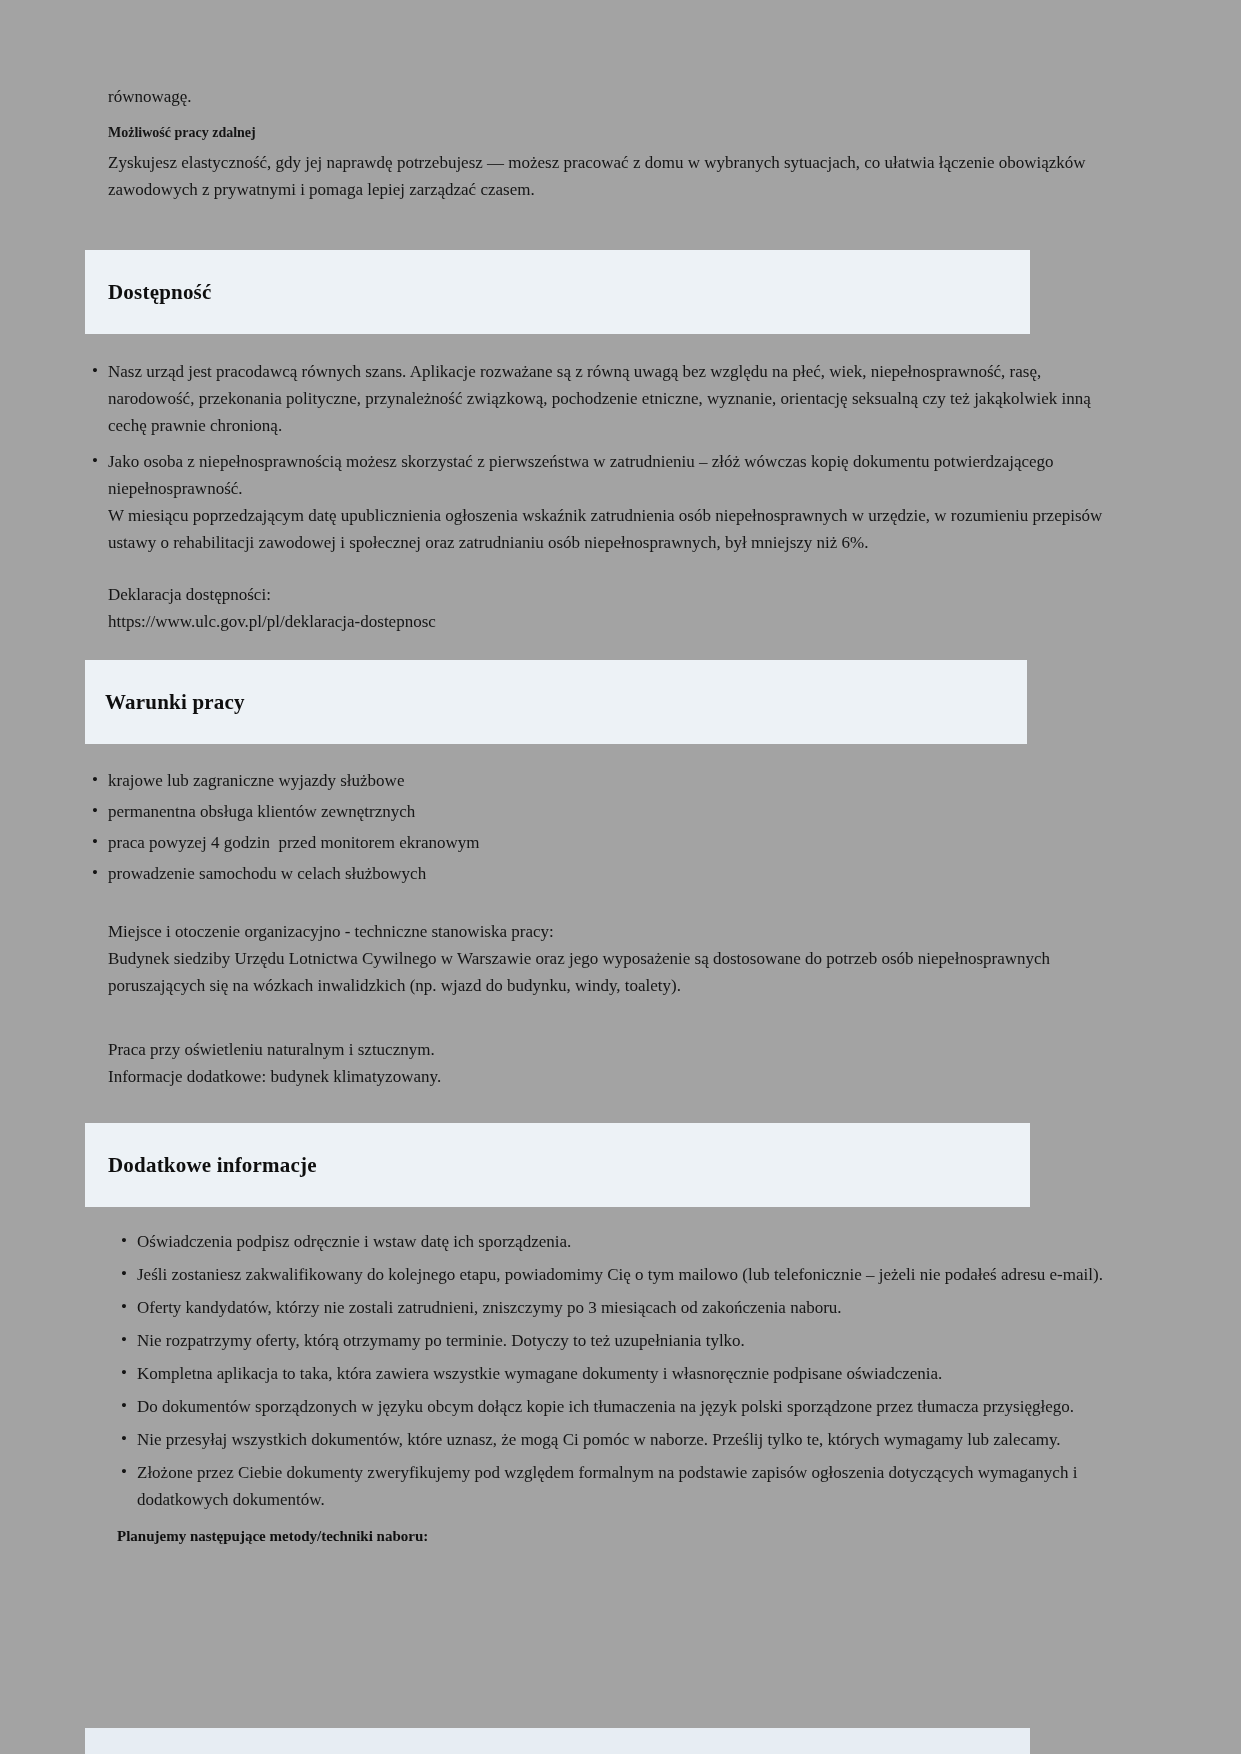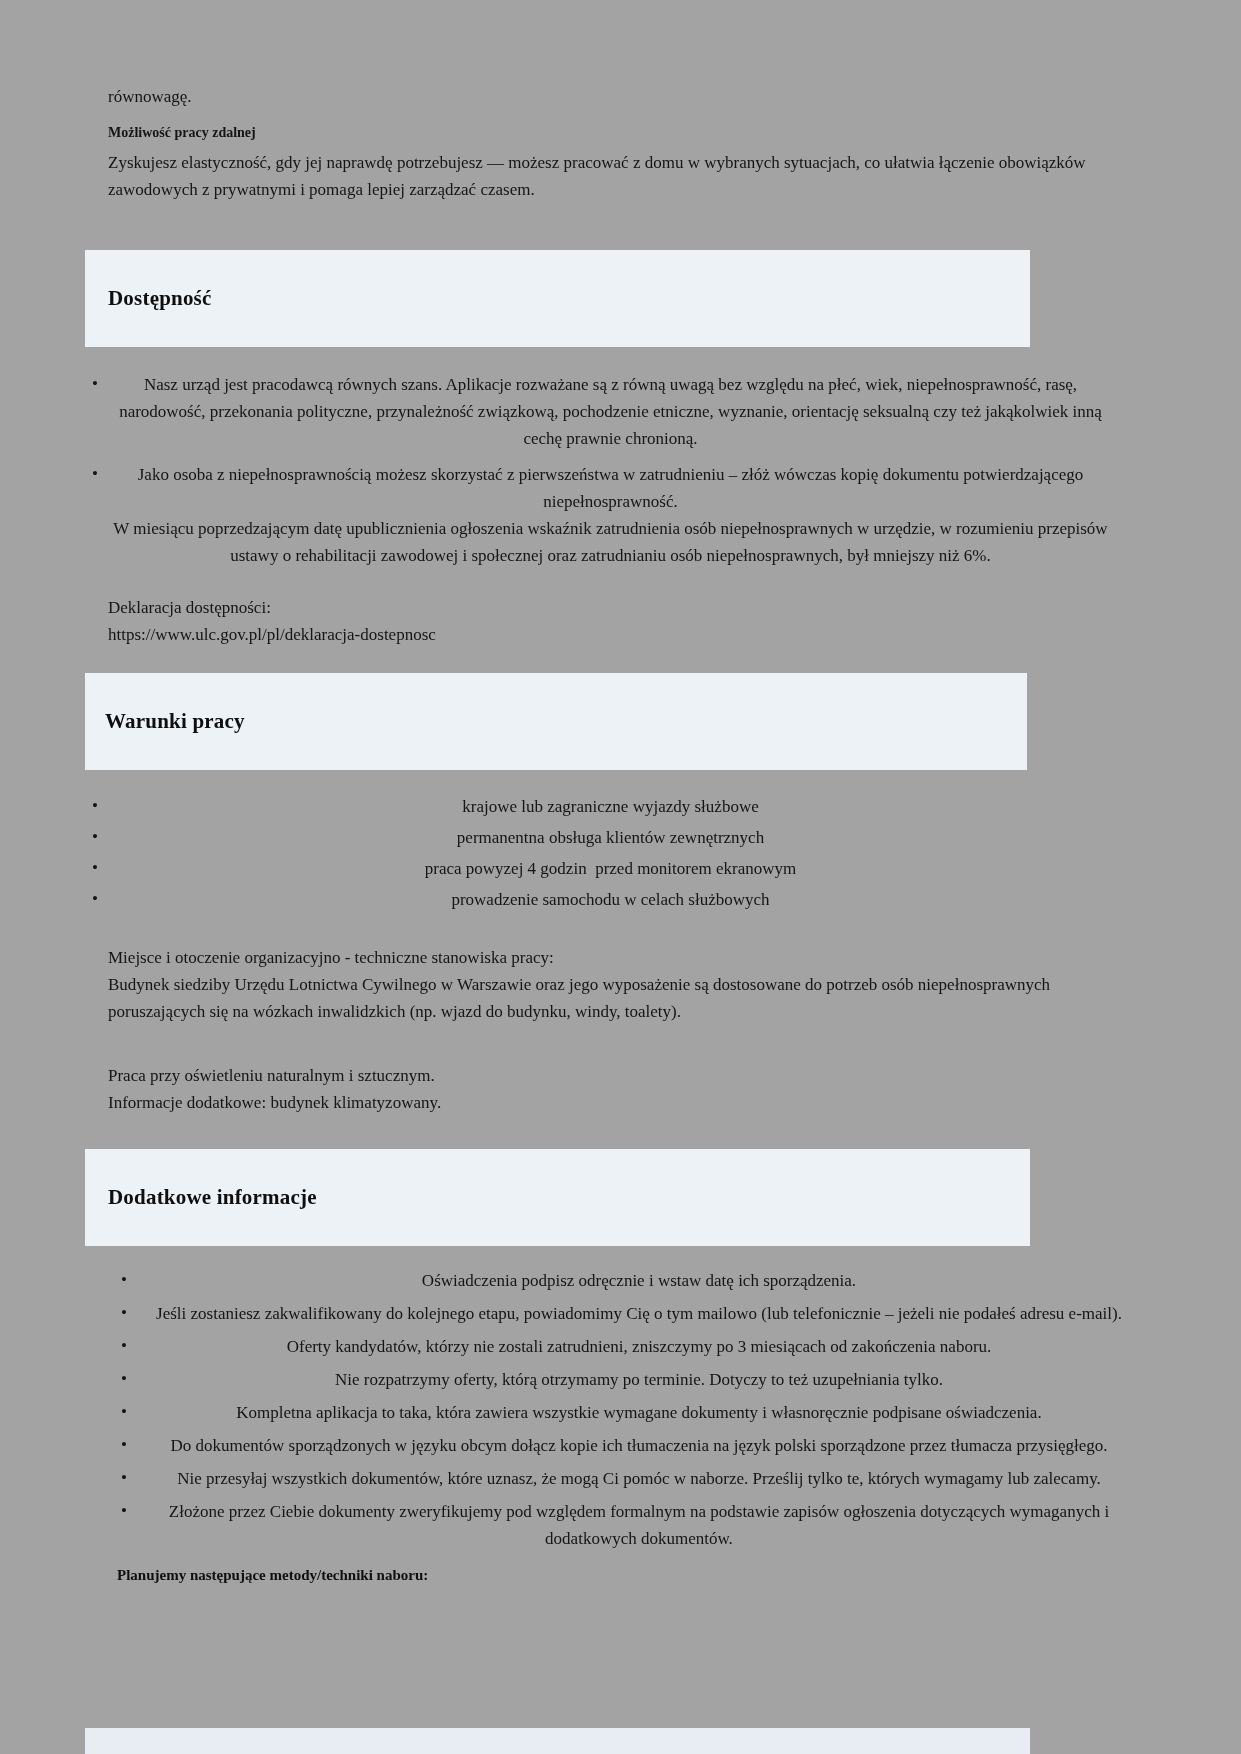--- a/index.html
+++ b/index.html
@@ -9,27 +9,27 @@
     background:#a3a3a3;
     overflow:hidden;
     font-family:Liberation Serif, serif;
     font-size:17px;line-height:27px;color:#151515;
   }
   .pre{white-space:pre-line;}
   .trailing{margin:83px 0 0 108px;}
   .subhead{margin:9px 0 0 108px;font-size:14px;font-weight:bold;}
   .intro{margin:3px 0 0 108px;max-width:1005px;}
   .sec-bar{
-    margin-left:85px;width:922px;height:97px;
+    margin-left:85px;width:922px;height:84px;
     padding:0 0 0 23px;box-sizing:content-box;
     background:#edf2f6;
     display:flex;align-items:center;
   }
   .sec-title{margin:0;font-size:21px;line-height:21px;font-weight:bold;color:#0f0f0f;letter-spacing:.2px;}
-  ul.bullets{list-style:none;margin:24px 0 0 85px;padding:0;width:1028px;text-align:center;}
+  ul.bullets{list-style:none;margin:24px 0 0 85px;padding:0;width:1028px;}
   ul.bullets li{position:relative;padding-left:23px;margin:0 0 9px 0;white-space:pre-line;}
   ul.bullets li::before{content:"\2022";position:absolute;left:7px;top:-1px;color:#151515;}
   ul.bullets.compact li{margin-bottom:4px;}
   ul.bullets.indent{margin-left:115px;width:1026px;}
   ul.bullets.indent li{margin-bottom:6px;padding-left:22px;}
   ul.bullets.indent li::before{left:6px;}
   .decl-label{margin:25px 0 0 108px;}
   .decl-url{margin:0 0 0 108px;}
   .para{margin:31px 0 0 108px;max-width:1005px;}
   .para.second{margin-top:37px;}

